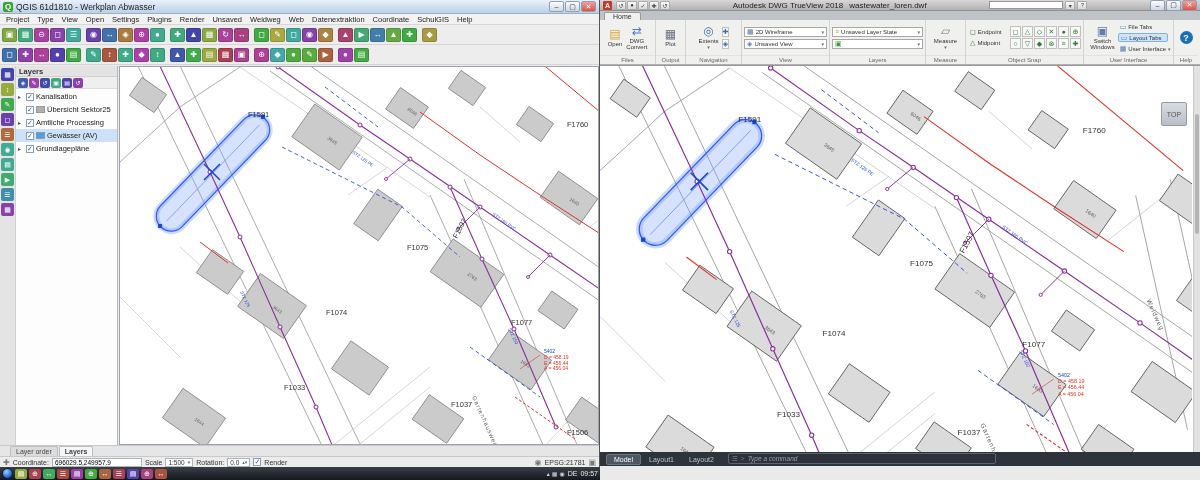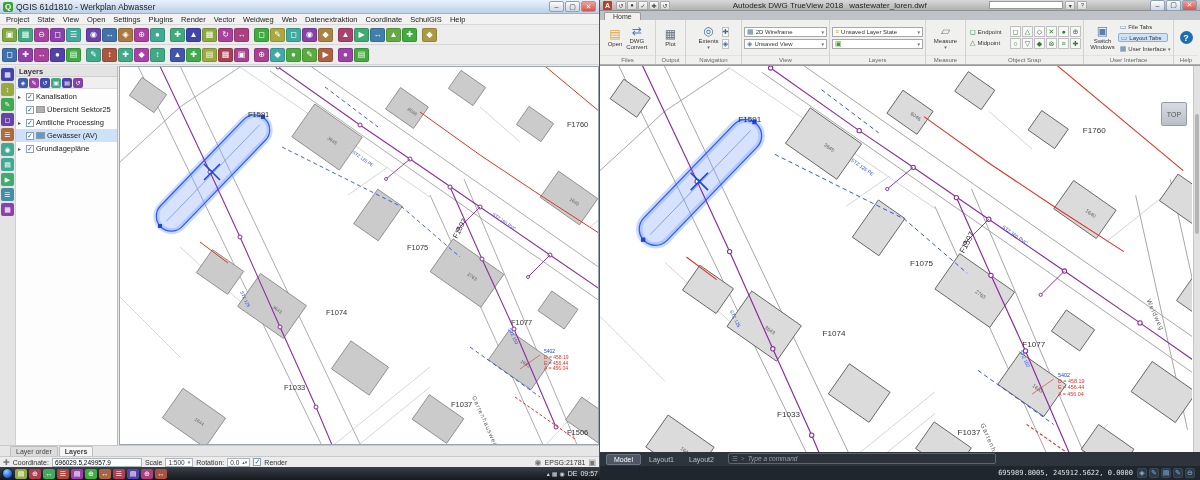--- a/index.html
+++ b/index.html
@@ -101,27 +101,27 @@
       <span class="qlogo">Q</span>
       <span>QGIS 61d1810 - Werkplan Abwasser</span>
       <span class="winbtns">
         <span class="wb">–</span>
         <span class="wb">▢</span>
         <span class="wb close">✕</span>
       </span>
     </div>
     <nav id="qgis-menubar">
         <span class="mi">Project</span>
-        <span class="mi">State</span>
+        <span class="mi">Type</span>
         <span class="mi">View</span>
         <span class="mi">Open</span>
         <span class="mi">Settings</span>
         <span class="mi">Plugins</span>
         <span class="mi">Render</span>
-        <span class="mi">Vector</span>
+        <span class="mi">Unsaved</span>
         <span class="mi">Weidweg</span>
         <span class="mi">Web</span>
         <span class="mi">Datenextraktion</span>
         <span class="mi">Coordinate</span>
         <span class="mi">SchulGIS</span>
         <span class="mi">Help</span>
       </nav>
     <div id="qgis-tb1" class="toolbar">
         <span class="ticon" style="background: rgb(128, 170, 65);">▣</span>
         <span class="ticon" style="background: rgb(65, 170, 131);">▦</span>
@@ -675,24 +675,14 @@
     <div id="tv-tabsrow">
         <span class="mtab active">Model</span>
         <span class="mtab">Layout1</span>
         <span class="mtab">Layout2</span>
       </div>
     <div id="cmdbar">
       <span style="color:#6f7a86">☰</span>
       <span style="color:#6f7a86">&gt;</span>
       <span style="font-style:italic">Type a command</span>
     </div>
-    <div id="tv-status">
-      <span class="coords">695989.8005, 245912.5622, 0.0000</span>
-      <span id="tv-status-icons" style="display:flex;gap:2px">
-          <span class="stico">◈</span>
-          <span class="stico">✎</span>
-          <span class="stico">▤</span>
-          <span class="stico">✎</span>
-          <span class="stico">⊖</span>
-        </span>
-    </div>
   </section>
 </div>
 
 </body></html>

